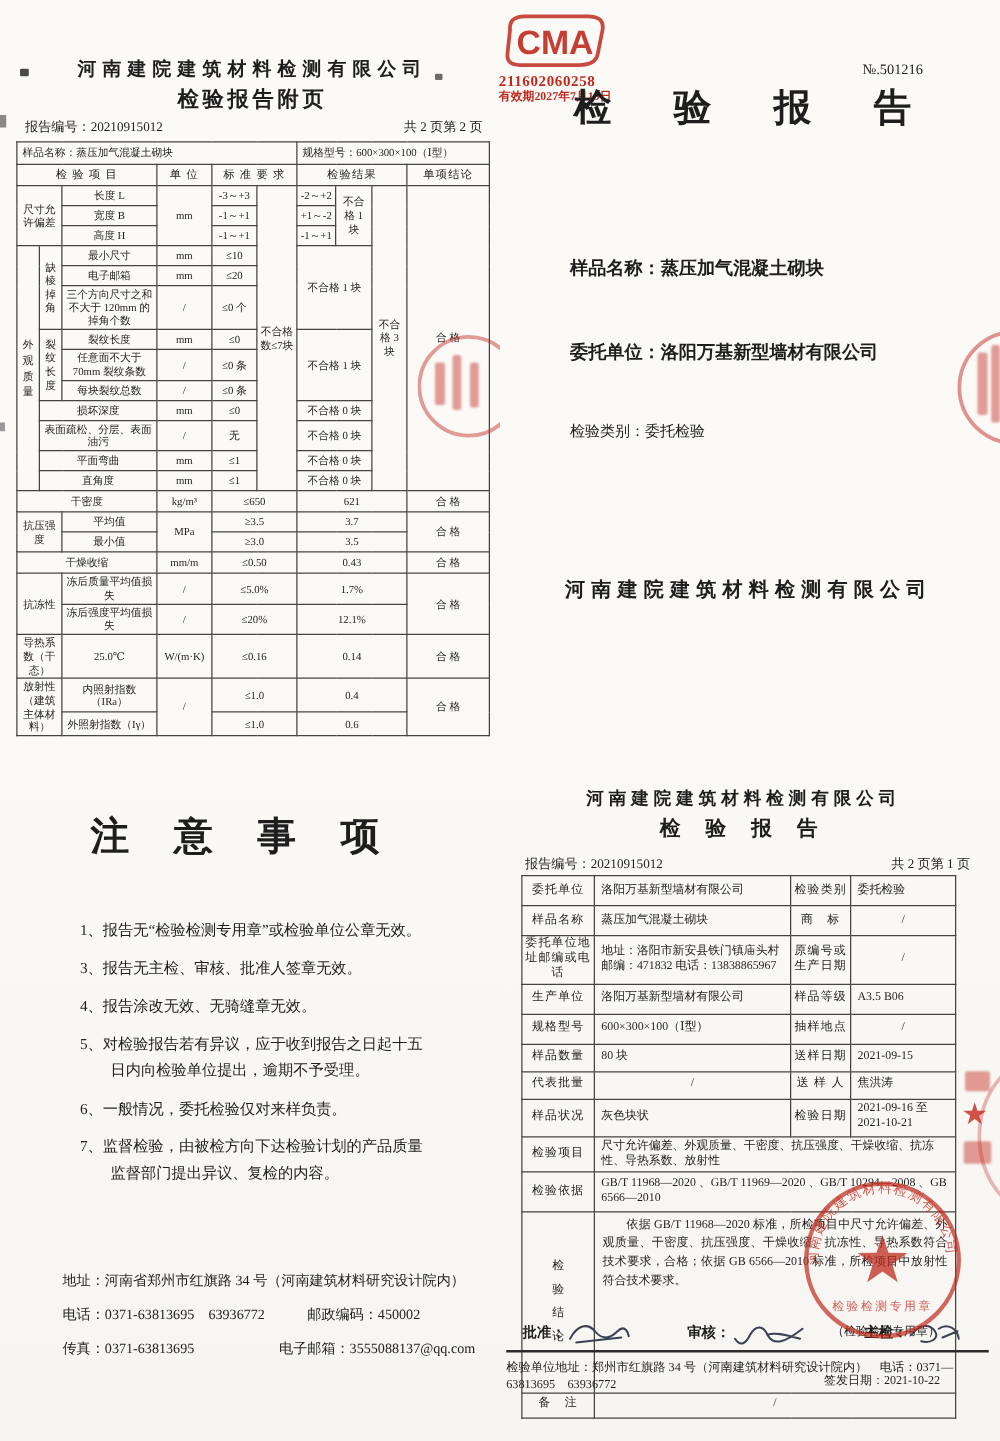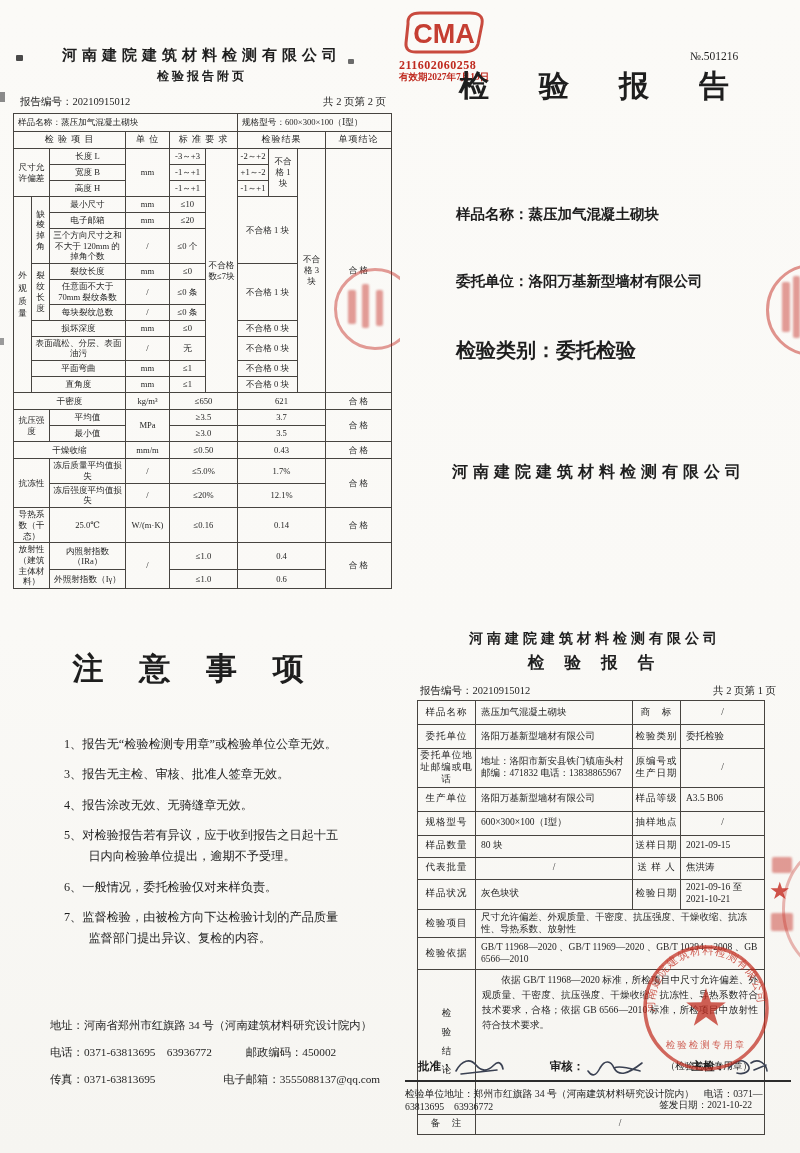--- a/index.html
+++ b/index.html
@@ -38,21 +38,21 @@
   .sig{display:inline-block;vertical-align:middle;}
   .notes-item{padding-left:2em;text-indent:-2em;margin:0 0 9px 0;}
 </style>
 </head>
 <body>
 
 <div id="shot">
 
   <div class="abs" style="left:6px;top:0;width:392px;height:600px;">
     <div class="abs ctr bold" style="left:0;top:46px;width:392px;font-size:15px;letter-spacing:5px;">河南建院建筑材料检测有限公司</div>
-    <div class="abs ctr bold" style="left:0;top:68px;width:392px;font-size:12px;letter-spacing:3px;">检验报告附页</div>
+    <div class="abs ctr bold" style="left:0;top:68px;width:392px;font-size:17px;letter-spacing:3px;">检验报告附页</div>
     <div class="abs" style="left:14px;top:95px;width:366px;display:flex;justify-content:space-between;font-size:10.5px;">
       <span>报告编号：20210915012</span>
       <span>共 2 页第 2 页</span>
     </div>
 
     <table class="doc" id="tl-table" style="position:absolute;left:7px;top:113px;">
       <colgroup>
         <col style="width:18px">
           <col style="width:18px">
           <col style="width:76px">
@@ -231,21 +231,21 @@
     <div class="abs red bold" style="left:1px;top:71px;font-size:9.5px;">有效期2027年7月19日</div>
     <div class="abs" style="left:292px;top:50px;font-size:11.5px;">№.501216</div>
     <div class="abs ctr bold" style="left:0;top:66px;width:402px;font-size:30px;letter-spacing:10px;">检　验　报　告</div>
 
     <div class="abs" style="left:58px;top:205px;font-size:14.5px;font-weight:600;">
       <span>样品名称：</span><span>蒸压加气混凝土砌块</span>
     </div>
     <div class="abs" style="left:58px;top:272px;font-size:14.5px;font-weight:600;">
       <span>委托单位：</span><span>洛阳万基新型墙材有限公司</span>
     </div>
-    <div class="abs" style="left:58px;top:337px;font-size:20px;font-weight:700;">
+    <div class="abs" style="left:58px;top:337px;font-size:12px;font-weight:400;">
       <span>检验类别：</span><span>委托检验</span>
     </div>
 
     <div class="abs ctr bold" style="left:0;top:462px;width:402px;font-size:16px;letter-spacing:5px;">河南建院建筑材料检测有限公司</div>
   </div>
 
   <div class="abs" style="left:0;top:588px;width:400px;height:553px;">
     <div class="abs ctr bold" style="left:0;top:60px;width:390px;font-size:31px;letter-spacing:14px;">注 意 事 项</div>
     <div class="abs" style="left:64px;top:146px;width:276px;font-size:12.2px;line-height:1.75;font-weight:500;">
       <p class="notes-item">1、报告无“检验检测专用章”或检验单位公章无效。</p>
@@ -272,30 +272,30 @@
 
     <table class="doc" id="br-table" style="position:absolute;left:17px;top:100px;">
       <colgroup>
           <col style="width:58px">
           <col style="width:157px">
           <col style="width:48px">
           <col style="width:84px">
         </colgroup>
       <tbody>
           <tr style="height:24px">
+        <td class="lab">委托单位</td>
+        <td class="val">洛阳万基新型墙材有限公司</td>
+        <td class="lab">检验类别</td>
+        <td class="val">委托检验</td>
+      </tr>
+      <tr style="height:24px">
         <td class="lab">样品名称</td>
         <td class="val">蒸压加气混凝土砌块</td>
         <td class="lab">商　标</td>
         <td class="cen">/</td>
-      </tr>
-      <tr style="height:24px">
-        <td class="lab">委托单位</td>
-        <td class="val">洛阳万基新型墙材有限公司</td>
-        <td class="lab">检验类别</td>
-        <td class="val">委托检验</td>
       </tr>
       <tr style="height:36px">
         <td class="lab">委托单位地址邮编或电话</td>
         <td class="val preline">地址：洛阳市新安县铁门镇庙头村
 邮编：471832 电话：13838865967</td>
         <td class="lab">原编号或生产日期</td>
         <td class="cen">/</td>
       </tr>
       <tr style="height:24px">
         <td class="lab">生产单位</td>

